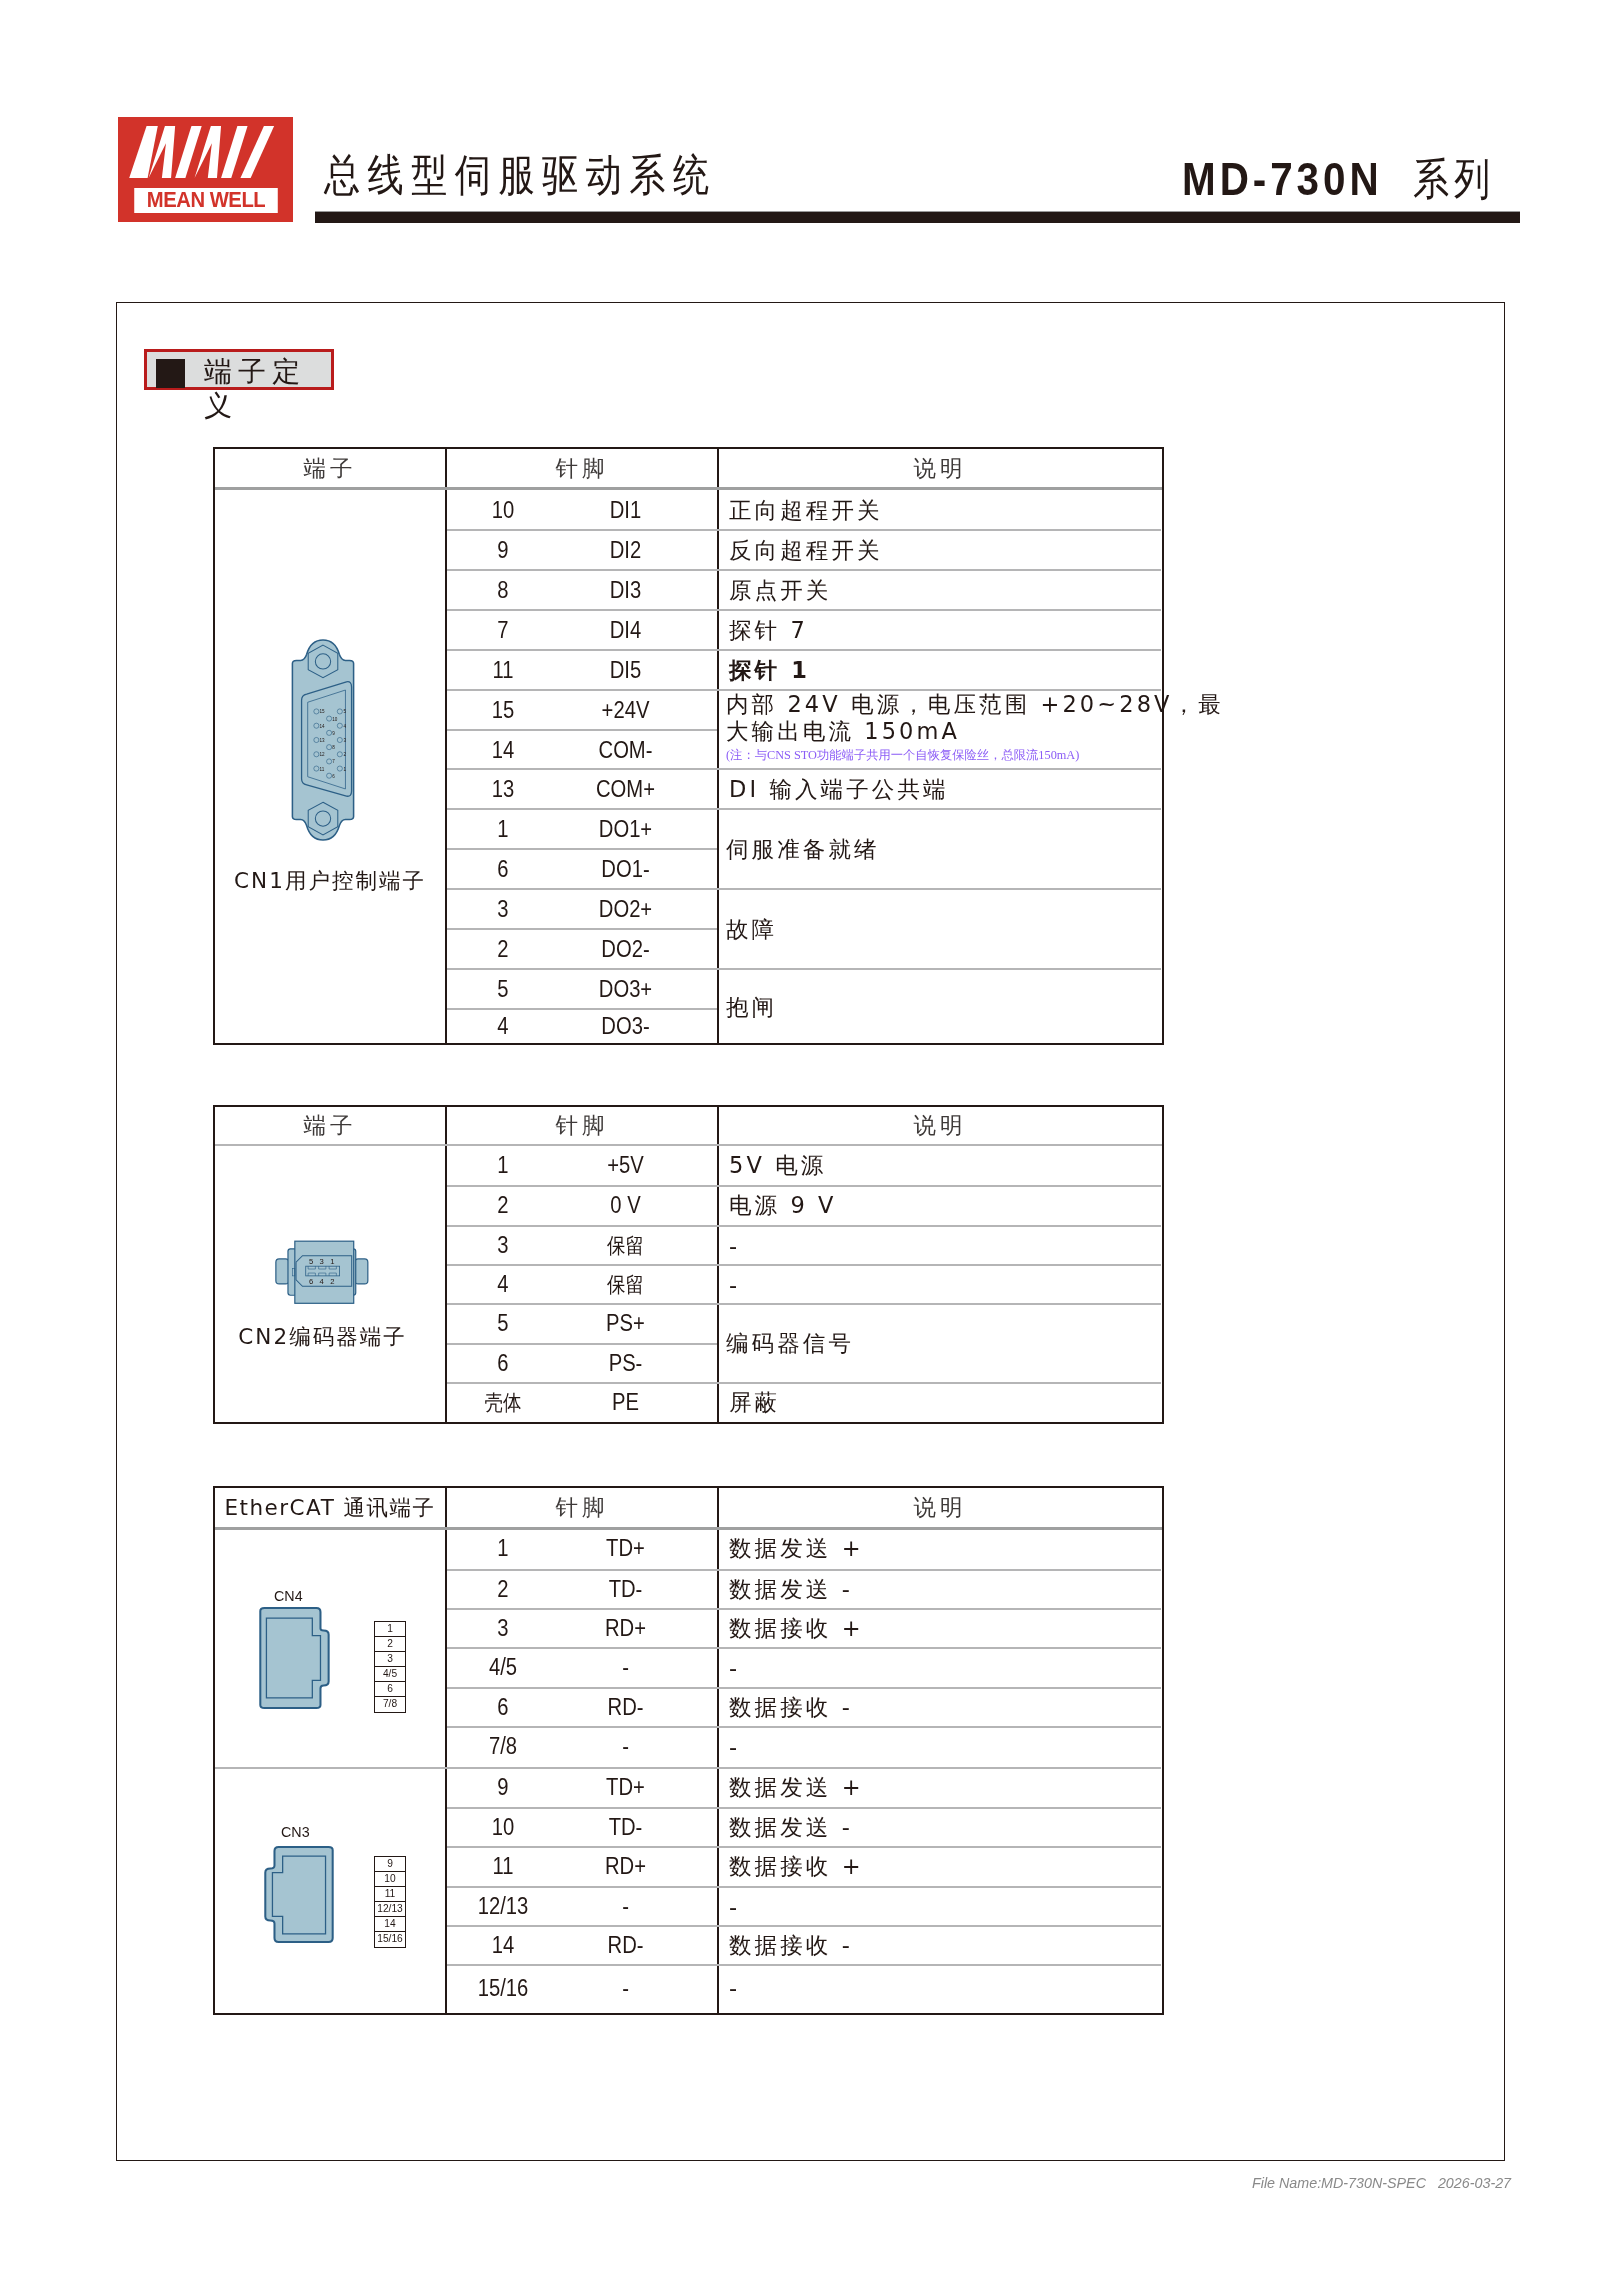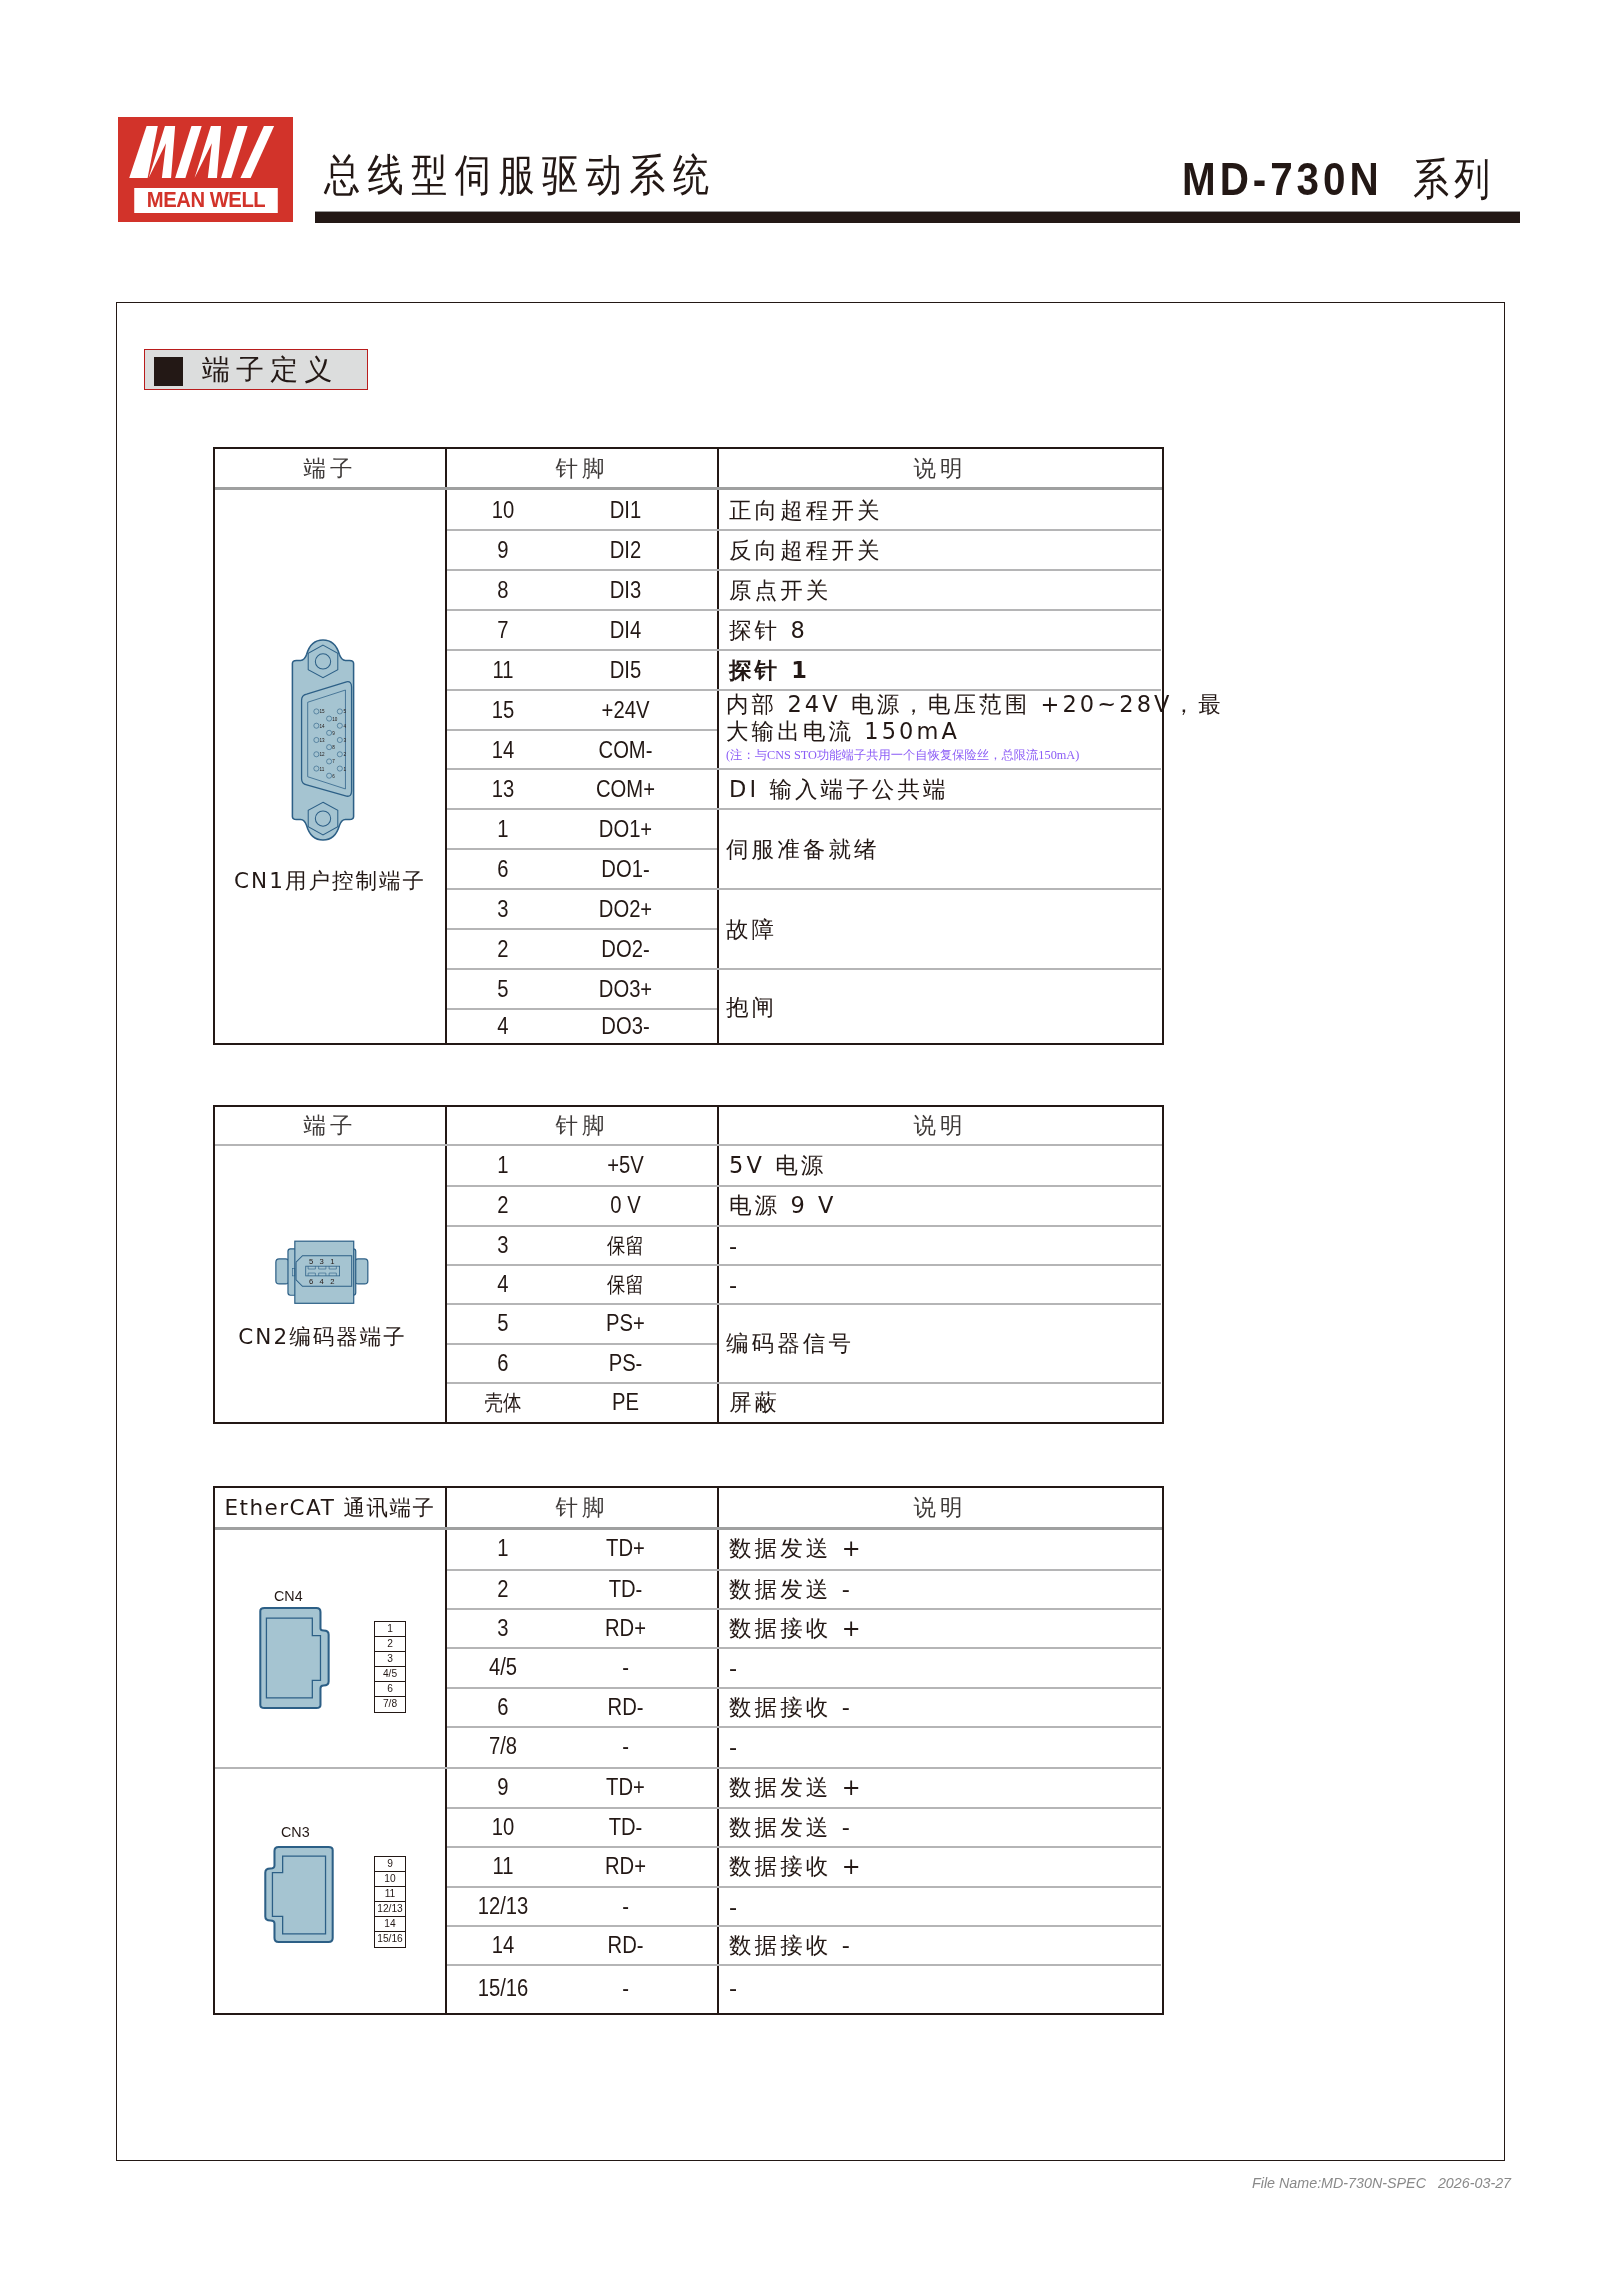--- a/index.html
+++ b/index.html
@@ -17,21 +17,21 @@
               font-family:"DejaVu Sans", sans-serif; font-weight:300; transform:scaleX(0.82); transform-origin:left center; line-height:51px; }
   .title-model { left:1182px; top:153px; font-family:"Liberation Sans", sans-serif; font-weight:bold;
                  font-size:47px; letter-spacing:4.6px; line-height:51px; color:#231815; transform:scaleX(0.86); transform-origin:left center; }
   .title-series { left:1413px; top:153px; font-size:44px; letter-spacing:6.1px; line-height:51px; color:#231815; transform:scaleX(0.82); transform-origin:left center; }
   .header-bar { left:315px; top:211px; width:1205px; height:11.2px; background:#231815; border-top:0.5px solid #999; }
 
   
   .frame { left:116px; top:302px; width:1389px; height:1859px; border:1.5px solid #231815; box-sizing:border-box; }
 
   
-  .section-title { left:144px; top:349px; width:224px; height:41px; background:#dcdddd; border:1px solid #b91c1c; box-sizing:border-box; }
+  .section-title { left:144px; top:349px; width:190px; height:41px; background:#dcdddd; border:3px solid #b91c1c; box-sizing:border-box; }
   .section-square { position:absolute; left:9.2px; top:7.2px; width:29px; height:29px; background:#231815; }
   .section-label { position:absolute; left:57px; top:3.1px; font-size:28px; letter-spacing:6.1px; line-height:34px; color:#231815; }
 
   
   .tbl { left:213px; width:951px; border:2.6px solid #231815; box-sizing:border-box; }
   .tbl .colline { position:absolute; top:0; bottom:0; width:2px; background:#231815; }
   .tbl .hcell { position:absolute; top:0; font-size:22.5px; color:#3e3a39; text-align:center; display:flex; align-items:center; justify-content:center; letter-spacing:4.1px; }
   .tbl .hline { position:absolute; left:0; right:0; height:3.1px; background:#9fa0a0; }
   .row { position:absolute; display:flex; align-items:center; }
   .rline { position:absolute; height:2px; background:#b5b5b6; }
@@ -143,21 +143,21 @@
     <div class="rline" style="left:232px; width:714px; top:120px;"></div>
     <div class="row" style="left:232px; top:121px; height:40px; width:714px;">
       <div class="pin-num" style="left:0;">8</div>
       <div class="pin-sig" style="left:102px;">DI3</div>
       <div class="desc" style="left:282px;">原点开关</div>
     </div>
     <div class="rline" style="left:232px; width:714px; top:160px;"></div>
     <div class="row" style="left:232px; top:161px; height:40px; width:714px;">
       <div class="pin-num" style="left:0;">7</div>
       <div class="pin-sig" style="left:102px;">DI4</div>
-      <div class="desc" style="left:282px;">探针 8</div>
+      <div class="desc" style="left:282px;">探针 7</div>
     </div>
     <div class="rline" style="left:232px; width:714px; top:200px;"></div>
     <div class="row" style="left:232px; top:201px; height:40px; width:714px;">
       <div class="pin-num" style="left:0;">11</div>
       <div class="pin-sig" style="left:102px;">DI5</div>
       <div class="desc" style="left:282px;font-weight:bold;">探针 1</div>
     </div>
     <div class="rline" style="left:232px; width:714px; top:240px;"></div>
 
     <div class="row" style="left:232px; top:241px; height:40px; width:270px;">

